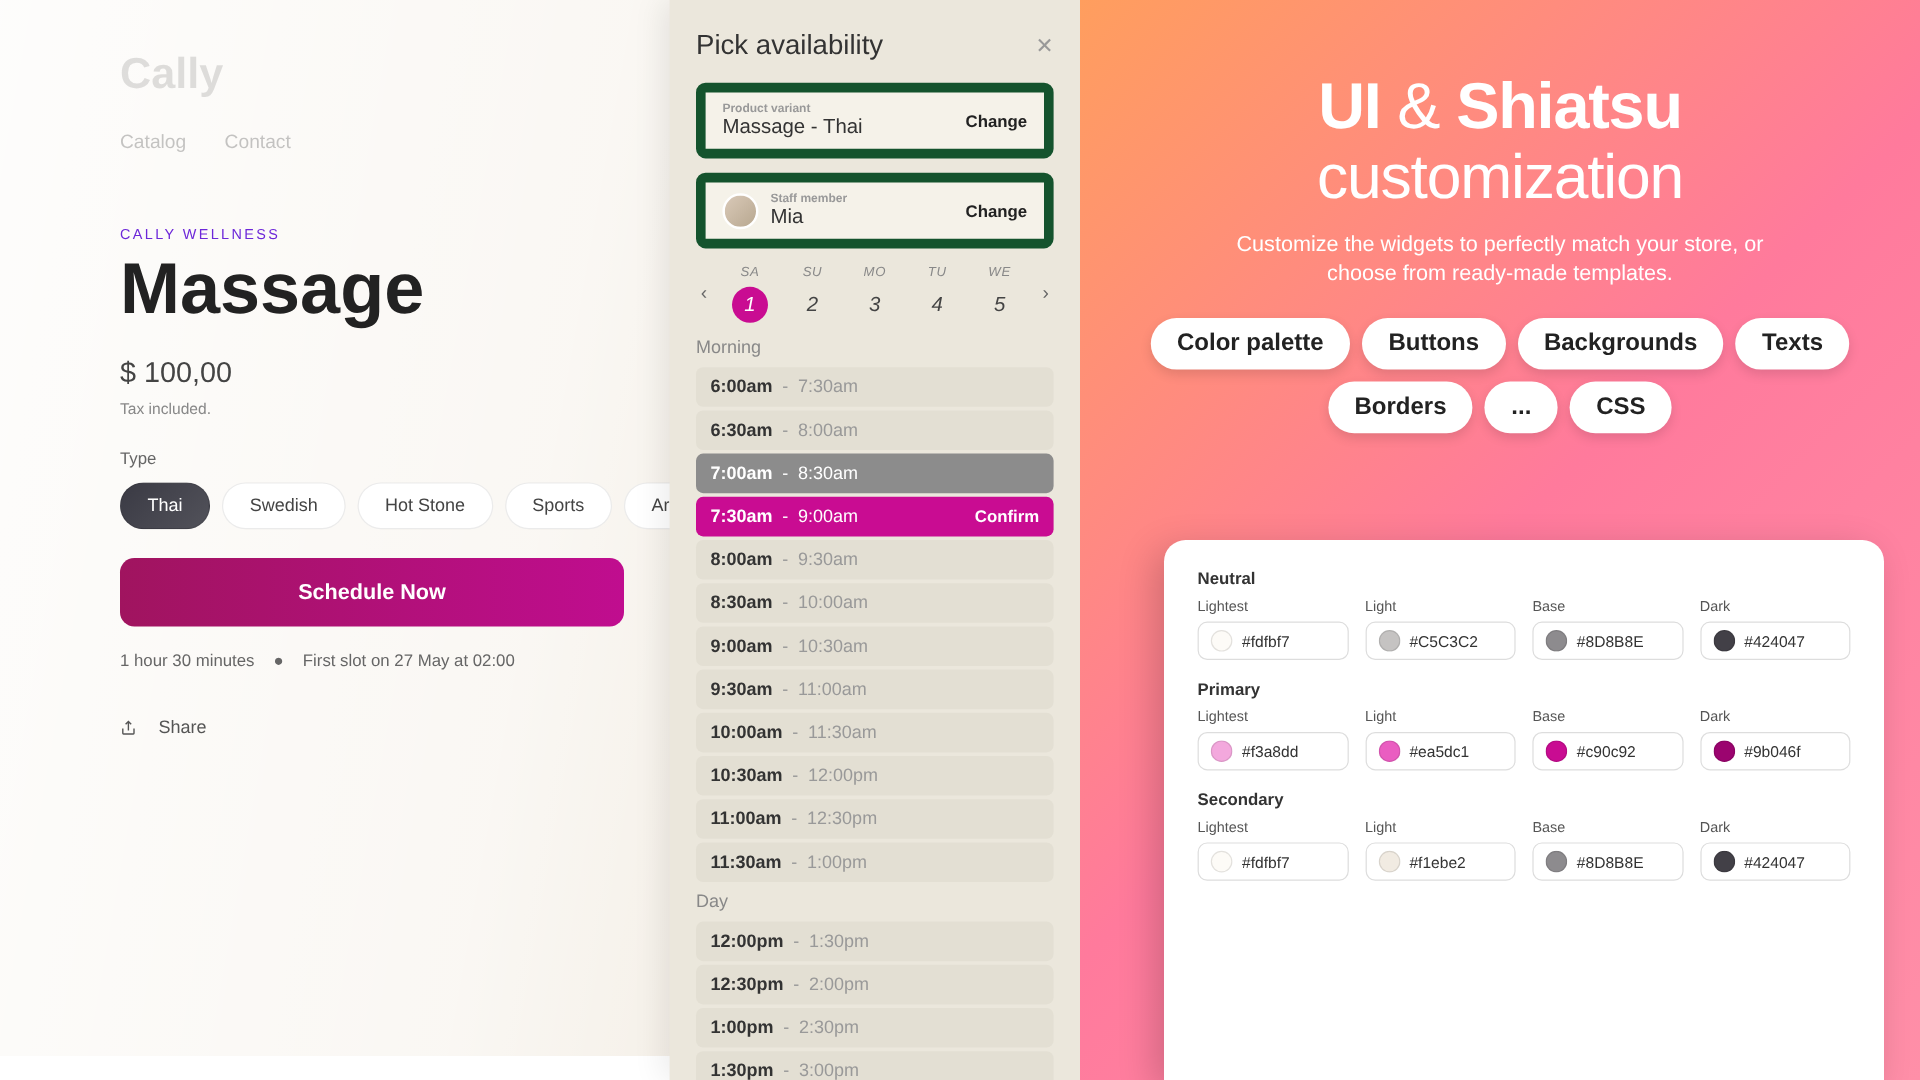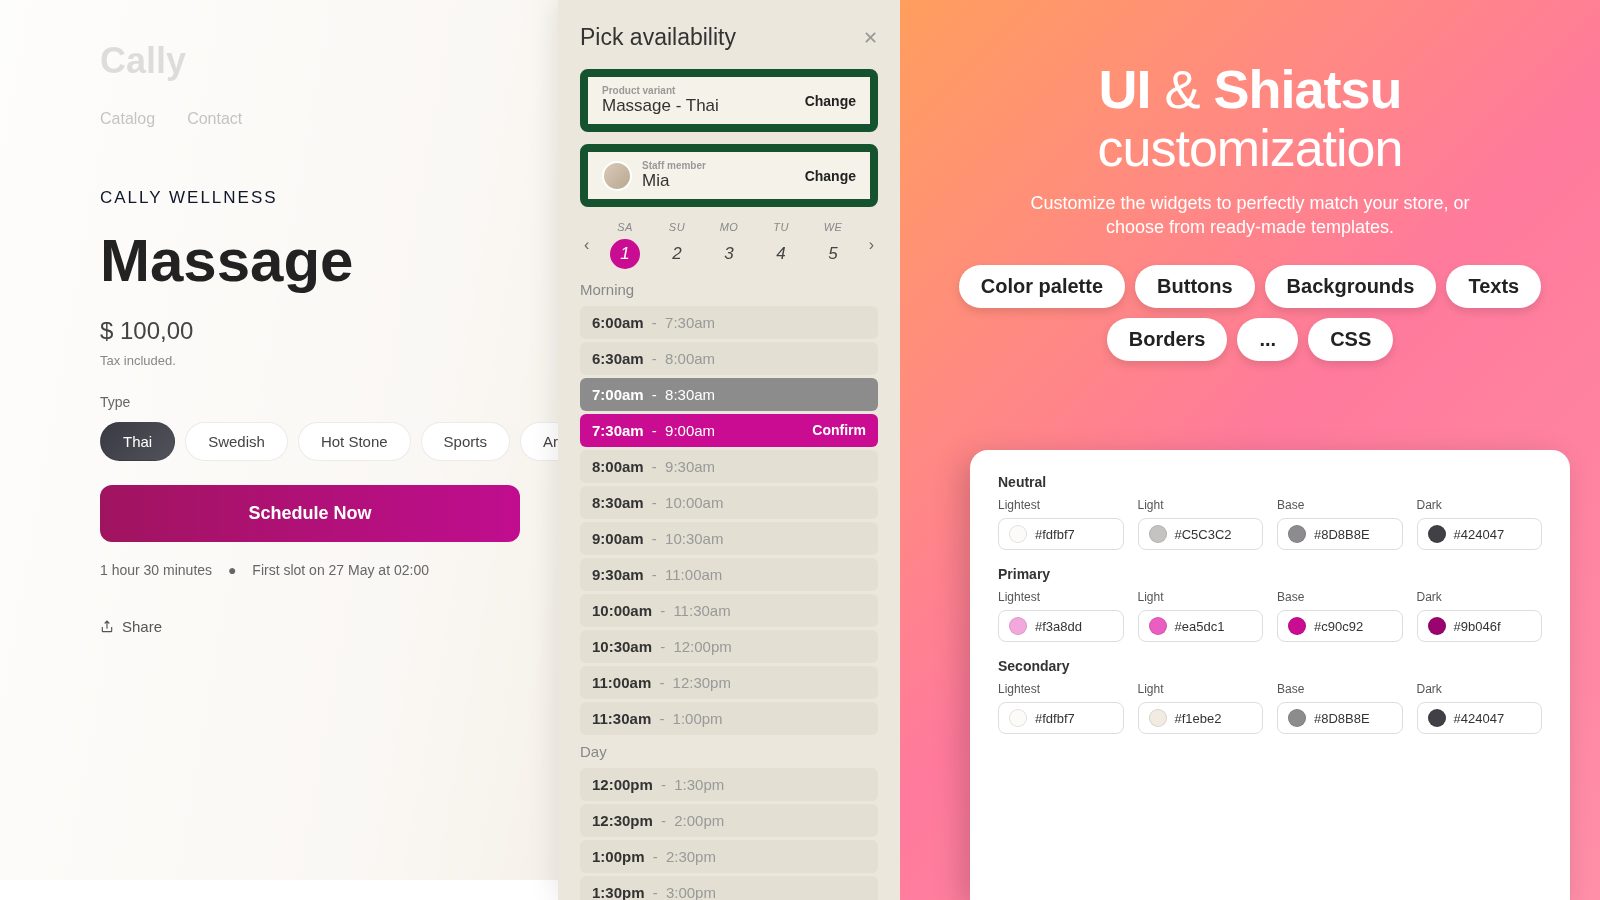--- a/index.html
+++ b/index.html
@@ -4,32 +4,32 @@
 <style>
 * { margin: 0; padding: 0; box-sizing: border-box; }
 body { font-family: -apple-system, BlinkMacSystemFont, 'Segoe UI', sans-serif; width: 1600px; height: 900px; overflow: hidden; position: relative; }
 
 
 .store { position: absolute; left: 0; top: 0; width: 900px; height: 880px; background: #f5f0e8; padding: 40px 100px; }
 .store::before { content: ''; position: absolute; inset: 0; background: linear-gradient(100deg, rgba(255,255,255,0.85) 0%, rgba(255,255,255,0.5) 50%, rgba(245,240,232,0) 70%); pointer-events:none; }
 .store-brand { font-size: 36px; font-weight: 700; color: #333; opacity: 0.15; margin-bottom: 28px; position:relative; }
 .store-nav { display: flex; gap: 32px; margin-bottom: 60px; opacity: 0.3; position:relative; }
 .store-nav span { font-size: 16px; color: #444; }
-.store-vendor { font-size: 17px; letter-spacing: 2px; color: #0f172a; margin-bottom: 18px; position:relative; }
+.store-vendor { font-size: 12px; letter-spacing: 2px; color: #6d28d9; margin-bottom: 4px; position:relative; }
 .store-title { font-size: 60px; font-weight: 700; color: #222; margin-bottom: 22px; position:relative; }
 .store-price { font-size: 24px; color: #444; margin-bottom: 8px; position:relative;}
 .store-tax { font-size: 13px; color: #888; margin-bottom: 26px; position:relative;}
 .store-type-label { font-size: 14px; color: #666; margin-bottom: 12px; position:relative;}
 .chips { display: flex; flex-wrap: wrap; gap: 10px; margin-bottom: 24px; position:relative;}
 .chip { padding: 10px 22px; border-radius: 999px; background: #fff; font-size: 15px; color: #444; border: 1px solid rgba(0,0,0,0.08); }
 .chip.active { background: linear-gradient(135deg, #3a3a44, #52525a); color: #fff; }
 .schedule-btn { width: 420px; padding: 18px; border-radius: 12px; background: linear-gradient(90deg, #a0145f, #c00d8f); color: #fff; font-size: 18px; font-weight: 600; text-align: center; margin-bottom: 20px; position:relative;}
 .store-meta { font-size: 14px; color: #666; margin-bottom: 40px; position:relative;}
 .store-meta .dot { margin: 0 12px; }
-.share { display: flex; align-items: center; gap: 8px; font-size: 15px; color: #555; position:relative;}
+.share { display: flex; align-items: center; gap: 18px; font-size: 15px; color: #555; position:relative;}
 .share-icon { width: 14px; height: 14px; }
 
 
 .popup { position: absolute; left: 558px; top: 0; width: 342px; height: 900px; background: #ebe7dc; box-shadow: -6px 0 24px rgba(0,0,0,0.08); padding: 24px 22px; overflow: hidden; }
 .popup-header { display: flex; justify-content: space-between; align-items: center; margin-bottom: 18px; }
 .popup-title { font-size: 23px; font-weight: 500; color: #333; }
 .popup-close { color: #999; font-size: 18px; }
 .field { border: 8px solid #14532d; border-radius: 8px; padding: 8px 14px; margin-bottom: 12px; display: flex; align-items: center; justify-content: space-between; background: #f5f2e9; }
 .field-left { display: flex; align-items: center; gap: 10px; }
 .avatar { width: 30px; height: 30px; border-radius: 50%; background: linear-gradient(135deg,#d9c9b8,#b8a890); border:2px solid #fff; }

